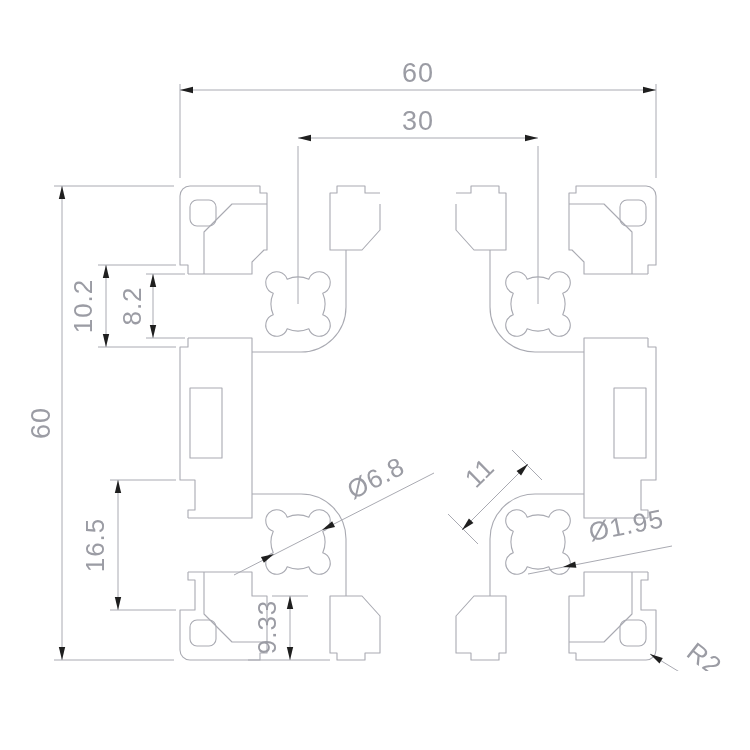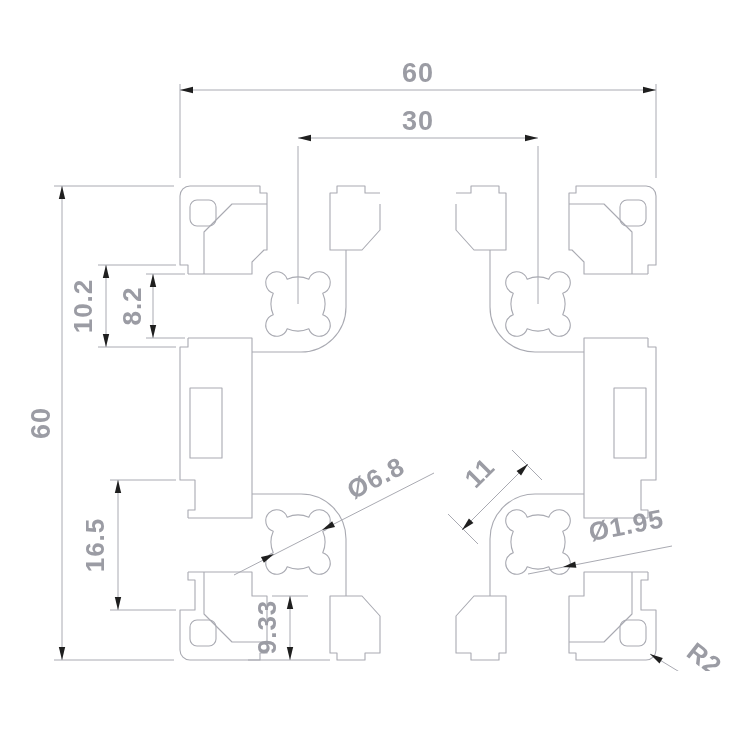--- a/index.html
+++ b/index.html
@@ -1,16 +1,16 @@
 <!DOCTYPE html>
 <html style="--bg: #ffffff; --line: #a9aab2; --text: #9b9ca4; --arrow: #1f1f1f;"><head>
 <meta charset="utf-8">
 <style>
   html,body{margin:0;padding:0;background:#fff;}
-  .sheet{position:relative;width:750px;height:671px;background:var(--bg,#fff);overflow:hidden;font-weight:bold;}
+  .sheet{position:relative;width:750px;height:671px;background:var(--bg,#fff);overflow:hidden;}
   svg{display:block;}
   .ln{stroke:var(--line,#a9aab2);stroke-width:1.1;fill:none;stroke-linejoin:round;stroke-linecap:butt;}
   .dimln{stroke:var(--line,#a9aab2);stroke-width:1;fill:none;}
   .arr{fill:var(--arrow,#1f1f1f);stroke:none;}
   .dimtxt{font-family:"Liberation Sans", sans-serif;fill:var(--text,#9b9ca4);
           font-size:26px;text-anchor:middle;letter-spacing:1px;}
   .big{font-size:27px;}
 </style>
 </head>
 <body>

